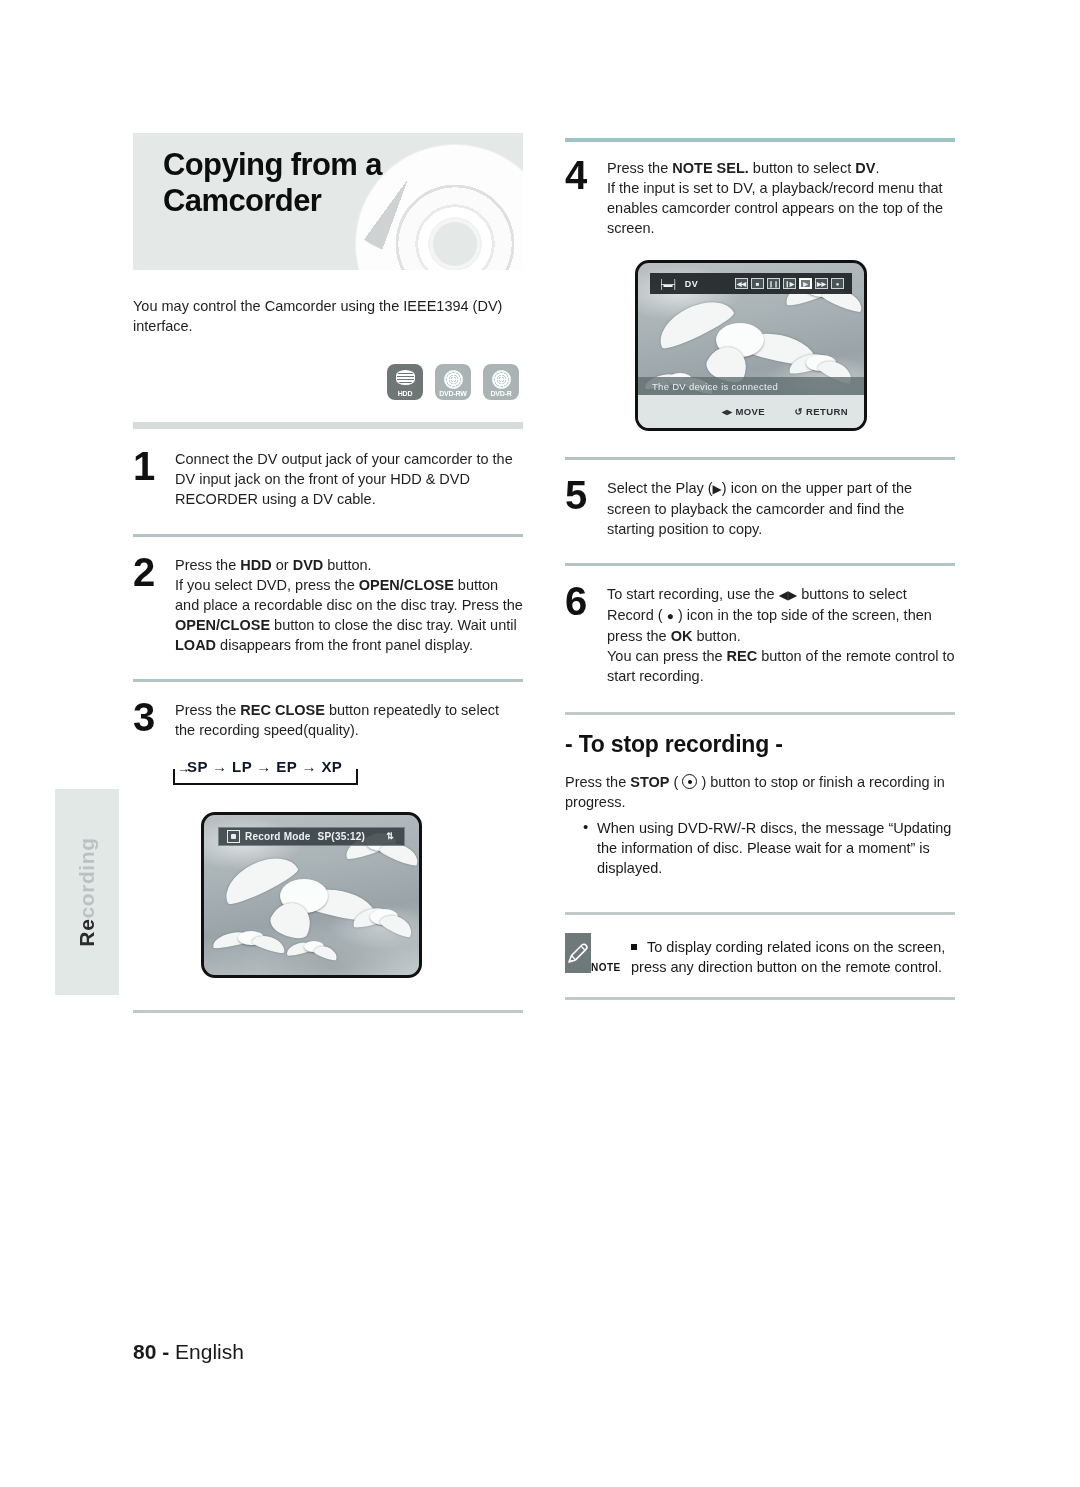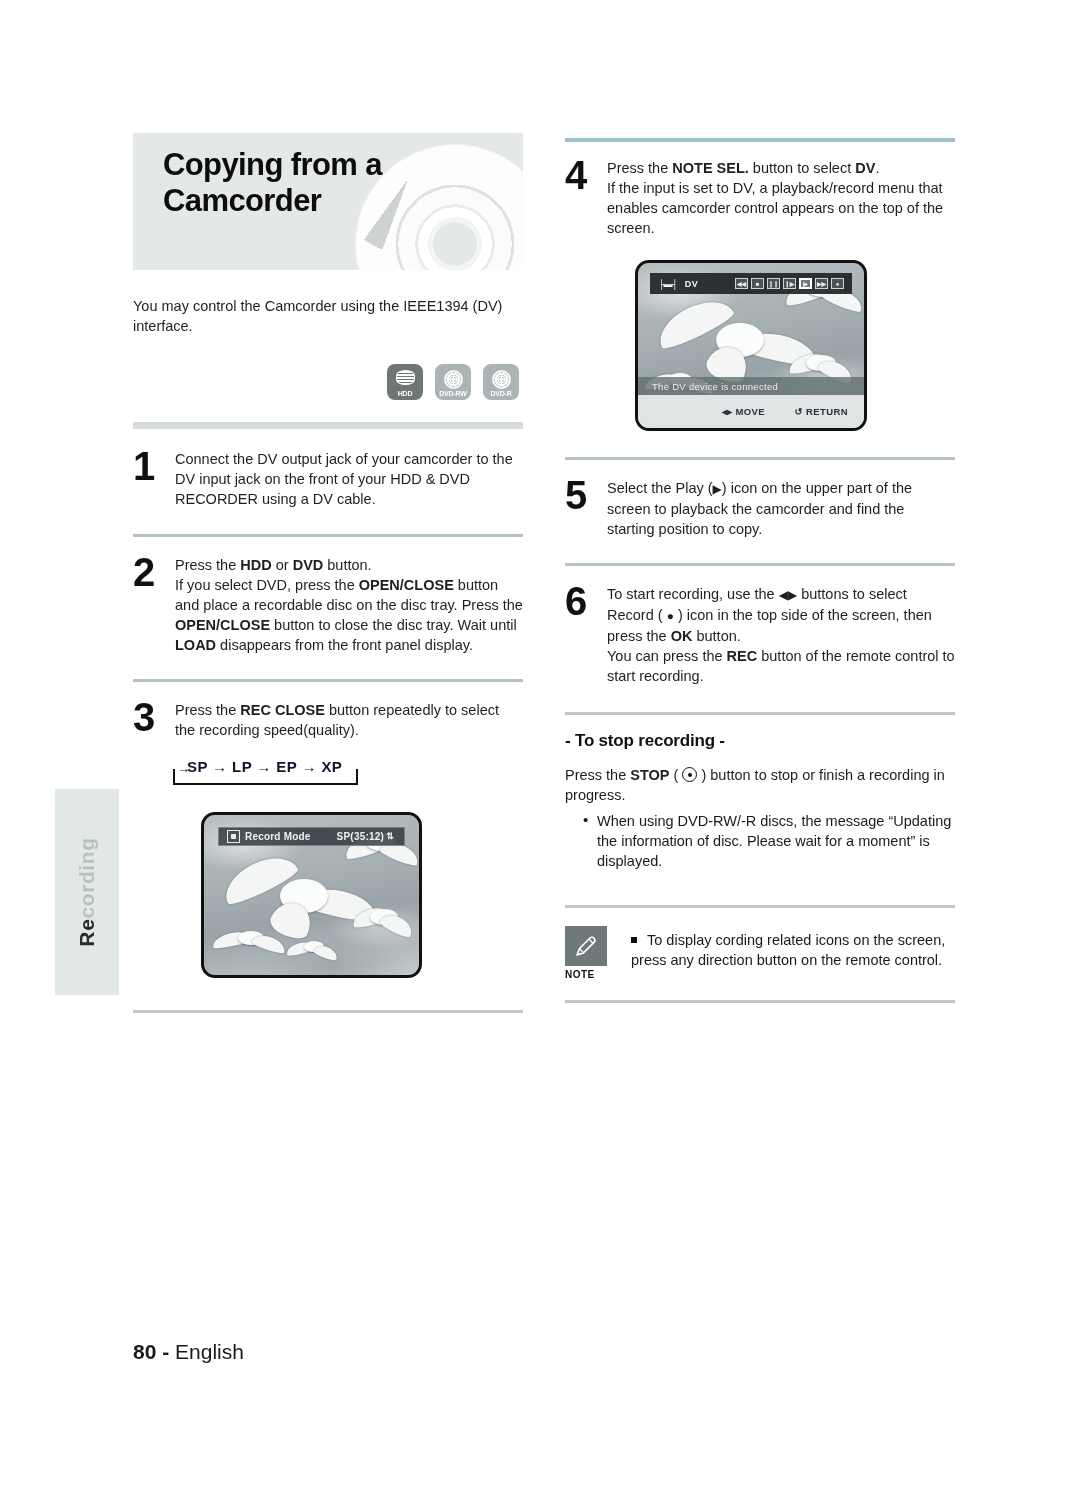--- a/index.html
+++ b/index.html
@@ -159,21 +159,21 @@
     background:rgba(44,54,58,.82);
     display:flex;align-items:center;padding:0 8px;box-sizing:border-box;
     color:#eef2f2;font-size:10px;font-weight:bold;letter-spacing:.2px;
     border:1px solid rgba(220,230,230,.35);
   }
   .osd-bar .rec-ico{
     width:11px;height:11px;border:1.4px solid #e8eded;margin-right:5px;
     display:flex;align-items:center;justify-content:center;flex:0 0 auto;
   }
   .osd-bar .rec-ico span{width:5px;height:5px;background:#e8eded;border-radius:1px;display:block;}
-  .osd-bar .mode{margin-left:auto;margin-right:12px;}
+  .osd-bar .mode{margin-left:auto;margin-right:31px;}
   .osd-bar .updown{position:absolute;right:10px;font-size:9px;line-height:9px;}
 
   
   .dv-bar{
     position:absolute;left:12px;right:12px;top:10px;height:21px;
     background:rgba(28,32,34,.9);
     display:flex;align-items:center;padding:0 8px;box-sizing:border-box;
     color:#f0f3f3;font-size:9px;font-weight:bold;
   }
   .dv-bar .dv-jack{
@@ -196,34 +196,34 @@
   .dv-foot{
     position:absolute;left:0;right:0;bottom:0;height:33px;
     background:#dfe4e4;color:#2a3133;
     display:flex;align-items:center;font-size:9.5px;font-weight:bold;letter-spacing:.4px;
   }
   .dv-foot .move{margin-left:84px;}
   .dv-foot .ret{margin-left:auto;margin-right:16px;}
 
   
   .subhead{
-    font-size:17px;font-weight:bold;color:#111;letter-spacing:-.2px;
+    font-size:23px;font-weight:bold;color:#111;letter-spacing:-.2px;
   }
   .para{font-size:14.5px;line-height:20px;color:#1f1f1f;}
   .bullets{margin:6px 0 0 18px;font-size:14.5px;line-height:20px;}
   .bullets li{list-style:none;position:relative;padding-left:14px;}
   .bullets li::before{
     content:"•";position:absolute;left:0;top:-1px;font-size:15px;
   }
 
   
   .note{display:flex;align-items:flex-start;gap:16px;}
   .note-badge{
     flex:0 0 50px;width:50px;
-    display:flex;flex-direction:column;align-items:flex-start;
+    display:flex;align-items:flex-end;
   }
   .note-badge .icon-sq{
     width:42px;height:40px;background:#6f7979;
     display:flex;align-items:center;justify-content:center;
   }
   .note-badge .cap{
     font-size:10px;font-weight:bold;color:#111;margin-top:3px;letter-spacing:.5px;
   }
   .note-body{flex:1;font-size:14.5px;line-height:20px;padding-top:4px;}
   .note-body .sq{

